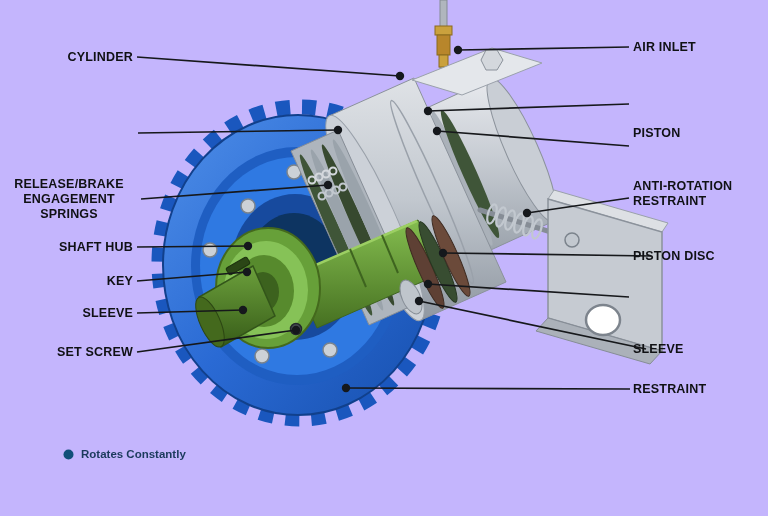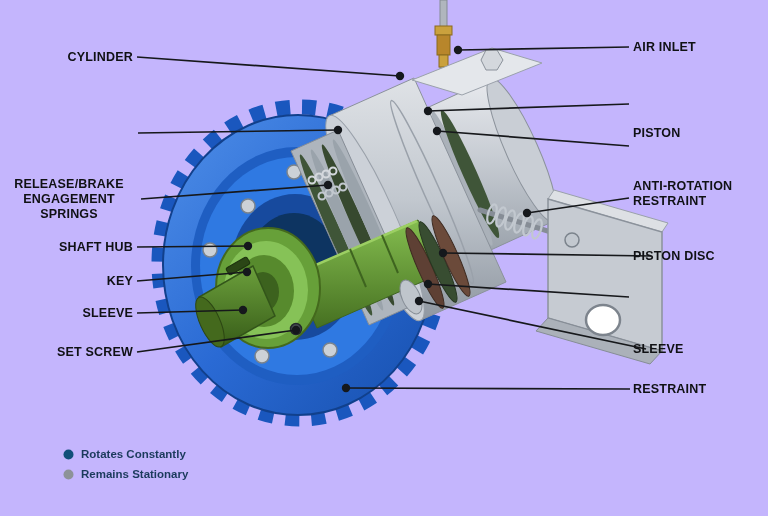--- a/index.html
+++ b/index.html
@@ -4,21 +4,21 @@
 <style>
   html,body{margin:0;padding:0;background:#fff;}
   .stage{position:relative;width:768px;height:516px;background:#c4b5fd;overflow:hidden;
          font-family:"Liberation Sans",sans-serif;}
   .stage svg.scene{position:absolute;left:0;top:0;}
   .lbl{position:absolute;font-weight:bold;font-size:12.5px;line-height:15px;color:#101114;
        white-space:pre-line;letter-spacing:.2px;}
   .lft{right:635px;text-align:right;}
   .lftc{right:633px;text-align:center;}
   .rgt{left:633px;text-align:left;}
-  .legend{position:absolute;left:63px;top:448px;display:flex;flex-direction:column;gap:8px;}
+  .legend{position:absolute;left:63px;top:448px;display:flex;flex-direction:column;gap:16px;}
   .legend-row{display:flex;align-items:center;gap:7px;font-size:11.5px;font-weight:bold;color:#1b3a5c;}
   .legend-row svg{flex:0 0 auto;display:block;}
 </style>
 </head>
 <body>
 
 <div class="stage">
 
   <svg class="scene" width="768" height="516" viewBox="0 0 768 516">
     <defs>
@@ -229,21 +229,15 @@
   <div class="lbl rgt" style="top:342px">SLEEVE</div>
   <div class="lbl rgt" style="top:382px">RESTRAINT</div>
 
   <div class="legend">
     <div class="legend-row">
       <svg width="11" height="11">
           <circle cx="5.5" cy="5.5" r="5" fill="#114f79"></circle>
         </svg>
       <span>Rotates Constantly</span>
     </div>
-    <div class="legend-row">
-      <svg width="11" height="11">
-          <circle cx="5.5" cy="5.5" r="5" fill="#8d9298"></circle>
-        </svg>
-      <span>Remains Stationary</span>
-    </div>
   </div>
 
 </div>
 
 </body></html>

